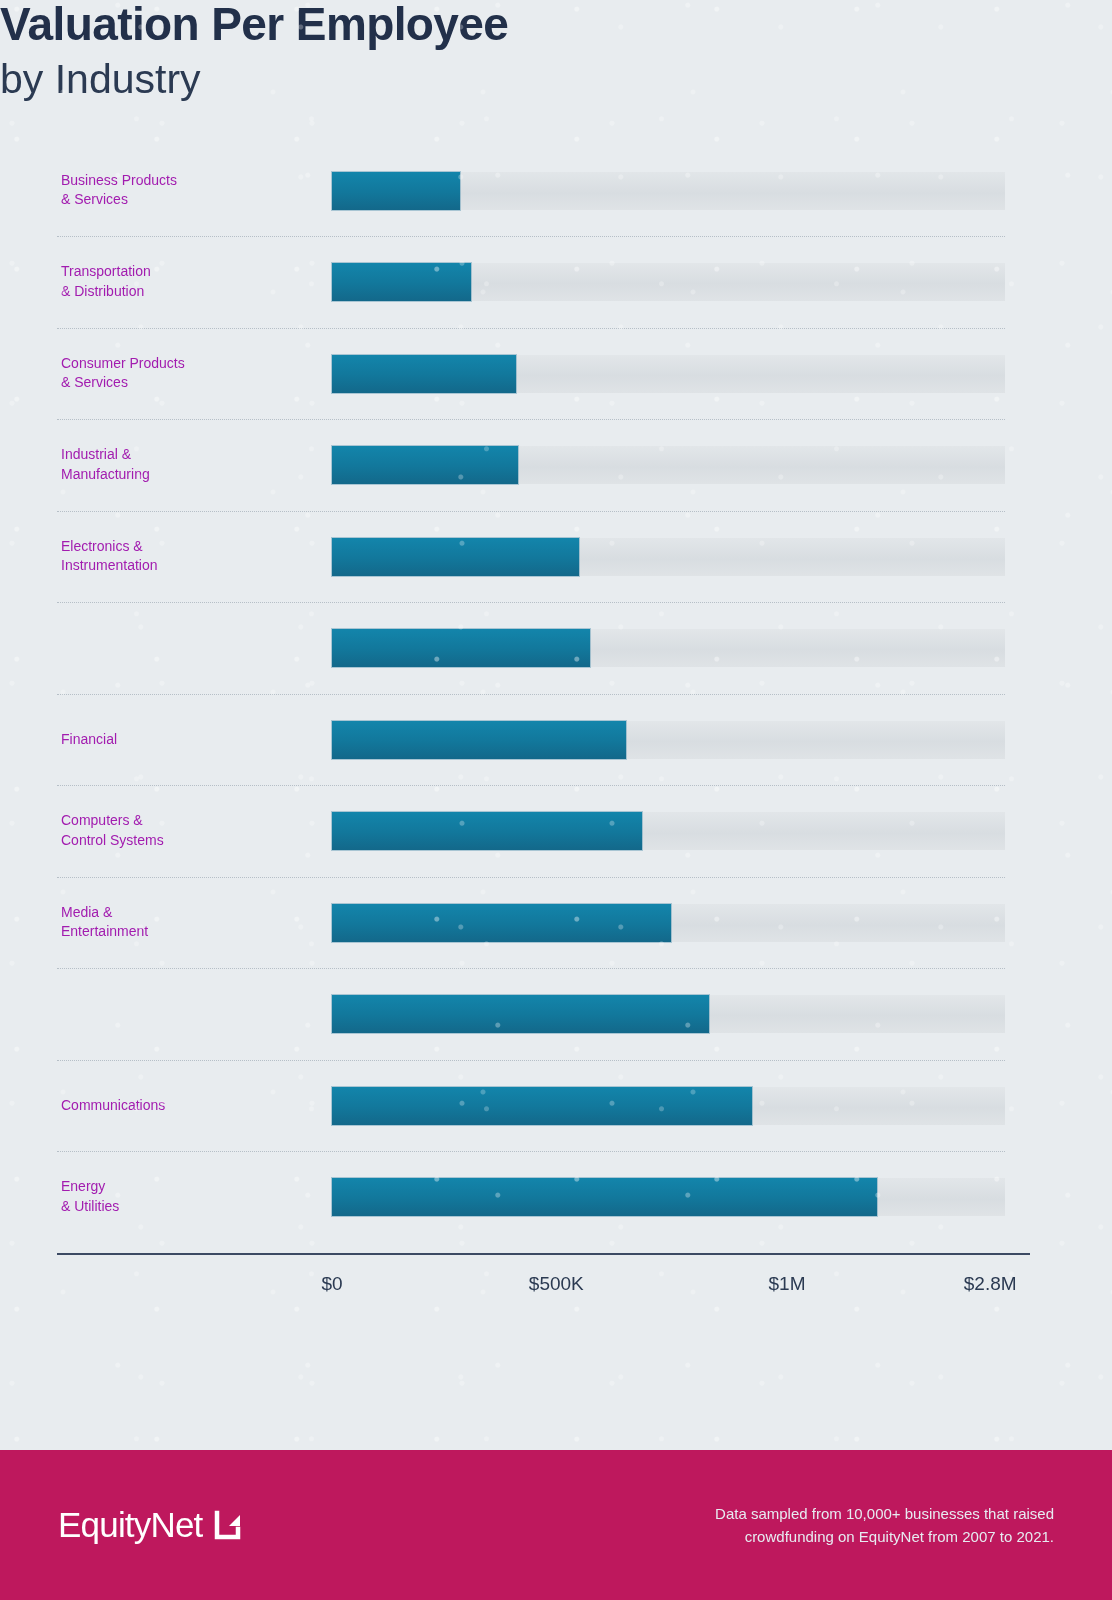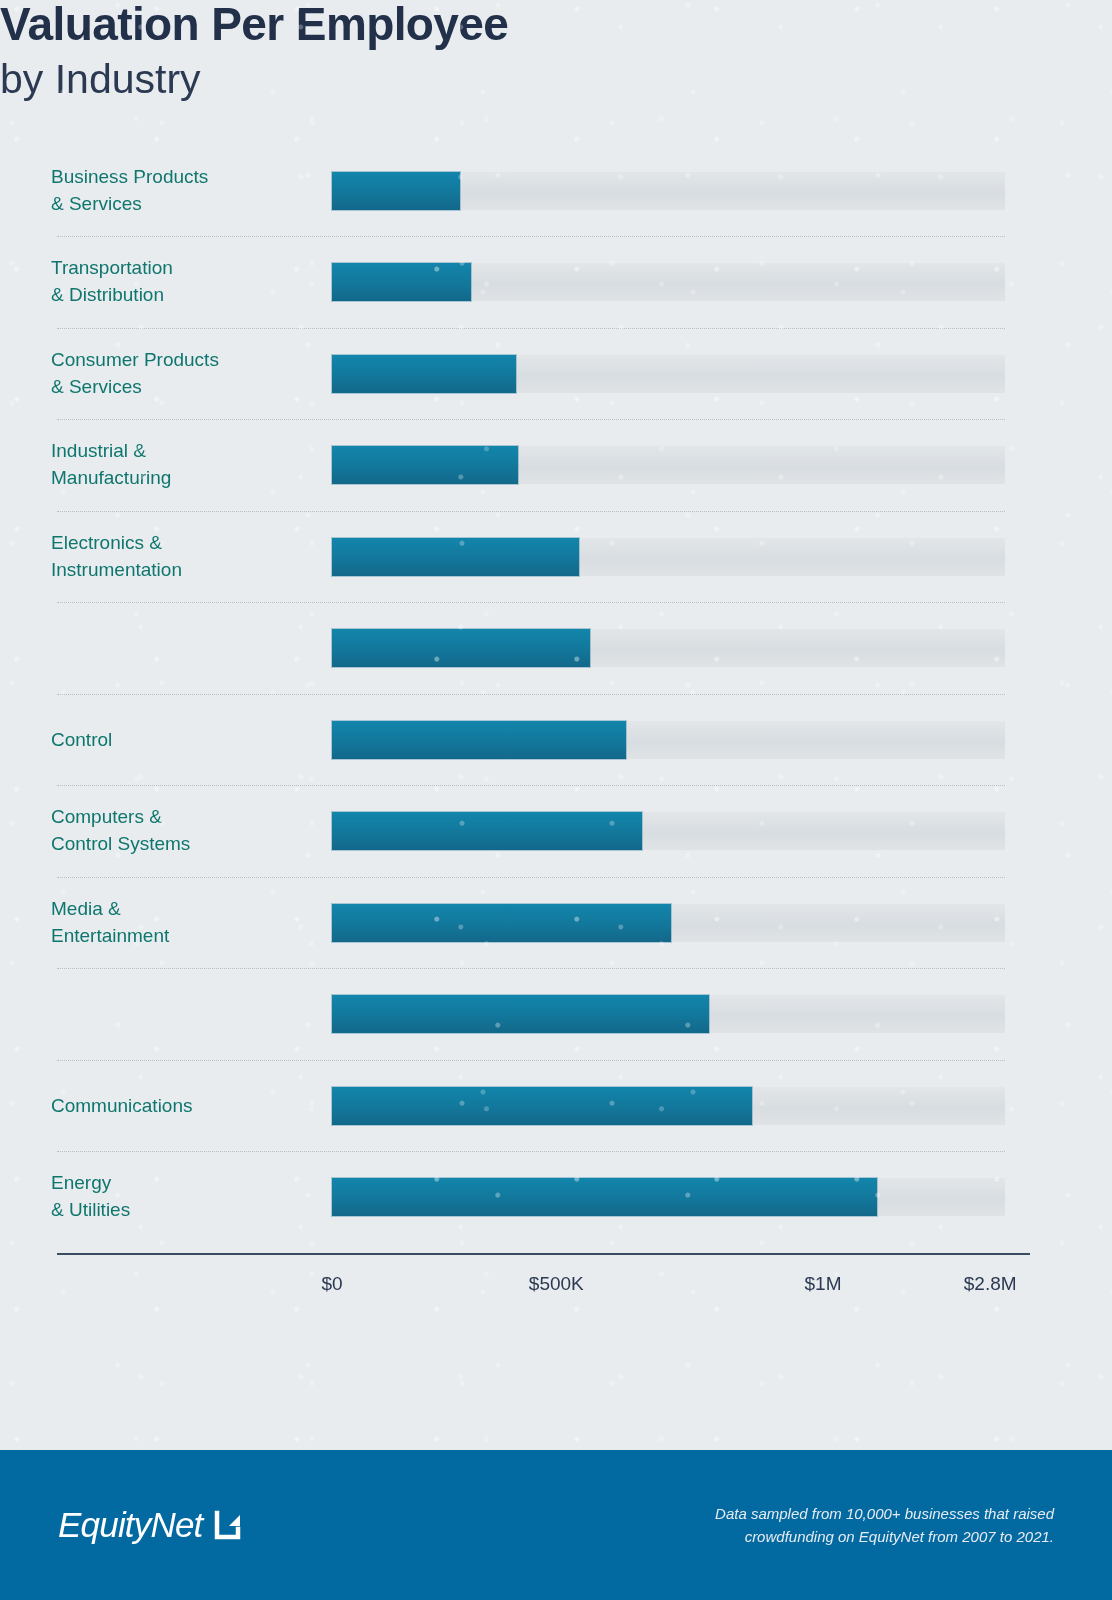--- a/index.html
+++ b/index.html
@@ -50,27 +50,27 @@
   }
   .row + .row .divider{display:block;}
   .divider{
     display:none;
     position:absolute;top:0;left:57px;right:107px;
     border-top:1px dotted #b6bfc7;
     height:0;
   }
   .rowlabel{
     position:absolute;
-    left:51px;top:50%;
+    left:61px;top:50%;
     transform:translateY(-50%);
     width:262px;
-    font-size:19px;
+    font-size:14px;
     font-weight:400;
     line-height:1.42;
-    color:#0f766e;
+    color:#a21caf;
     white-space:pre-line;
   }
   .track{
     position:absolute;
     left:332px;width:673px;
     top:50%;transform:translateY(-50%);
     height:38px;
     background:linear-gradient(180deg,#e2e6e9 0%,#d8dde1 55%,#dfe3e6 100%);
   }
   .bar{
@@ -91,26 +91,25 @@
   .tick{
     position:absolute;top:20px;
     font-size:19px;color:#2b3a52;
     transform:translateX(-50%);
     white-space:nowrap;
   }
 
   .footer{
     position:absolute;left:0;right:0;bottom:0;
     height:150px;
-    background:#0369a1;
+    background:#be185d;
     display:flex;align-items:center;justify-content:space-between;
     padding:0 58px;
     box-sizing:border-box;
     z-index:6;
-    font-style:italic;
   }
   .logo{
     display:flex;align-items:center;gap:11px;
     color:#ffffff;
   }
   .logo-text{
     font-size:35px;font-weight:400;letter-spacing:-.8px;color:#fff;
   }
   .logo-mark{display:block;}
   .footnote{
@@ -171,21 +170,21 @@
       </div>
     </div>
     <div class="row">
       <div class="divider"></div>
       <div class="track">
         <div class="bar" style="width: 38.3333%;"></div>
       </div>
     </div>
     <div class="row">
       <div class="divider"></div>
-      <div class="rowlabel">Control</div>
+      <div class="rowlabel">Financial</div>
       <div class="track">
         <div class="bar" style="width: 43.6667%;"></div>
       </div>
     </div>
     <div class="row">
       <div class="divider"></div>
       <div class="rowlabel">Computers &amp;
 Control Systems</div>
       <div class="track">
         <div class="bar" style="width: 46%;"></div>
@@ -220,21 +219,21 @@
         <div class="bar" style="width: 81%;"></div>
       </div>
     </div>
   </div>
 
 <div style="position:relative;margin-top:10px;">
   <div class="axisline"></div>
   <div class="axisticks" id="axis-ticks">
       <div class="tick" style="left: 332px;">$0</div>
       <div class="tick" style="left: 556.333px;">$500K</div>
-      <div class="tick" style="left: 823px;">$1M</div>
+      <div class="tick" style="left: 787px;">$1M</div>
       <div class="tick" style="left: 990.194px;">$2.8M</div>
     </div>
 </div>
 
 <div class="footer">
   <div class="logo">
     <span class="logo-text">EquityNet</span>
     <svg class="logo-mark" width="30" height="32" viewBox="0 0 30 32">
       <path d="M3 4 L3 28 L24 28 L24 20" stroke="#ffffff" stroke-width="4.5" fill="none" stroke-linecap="square"></path>
       <path d="M26 6 L26 17 L15 17 Z" fill="#ffffff"></path>

